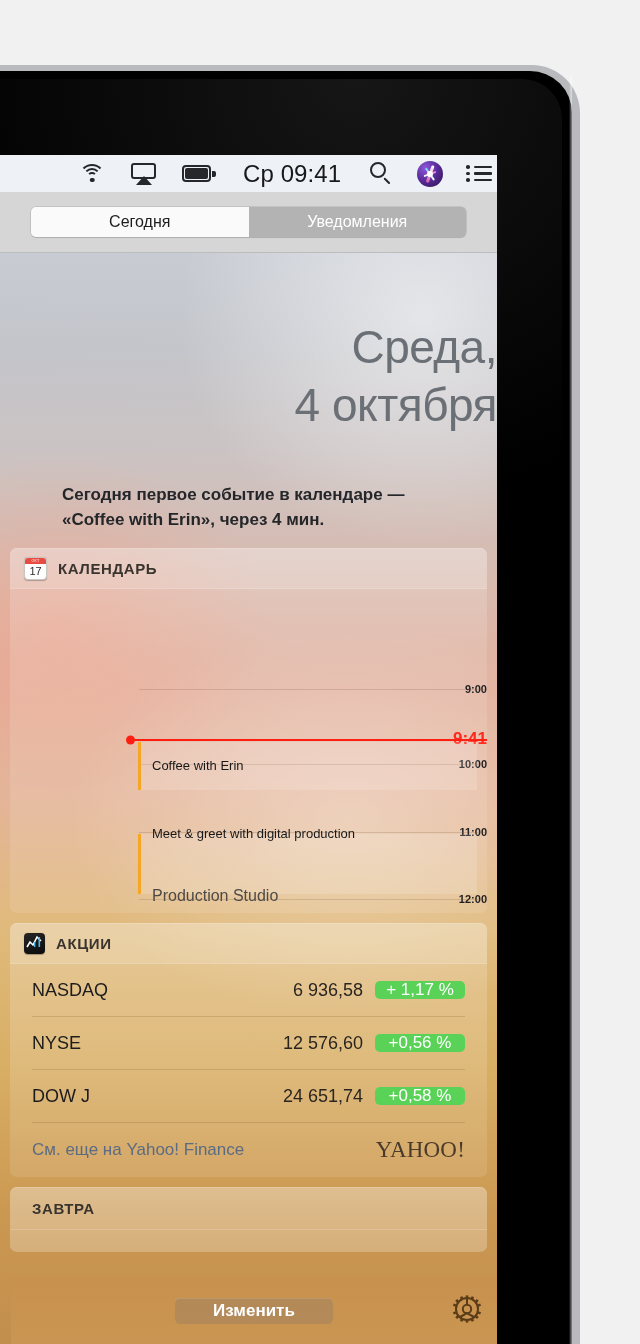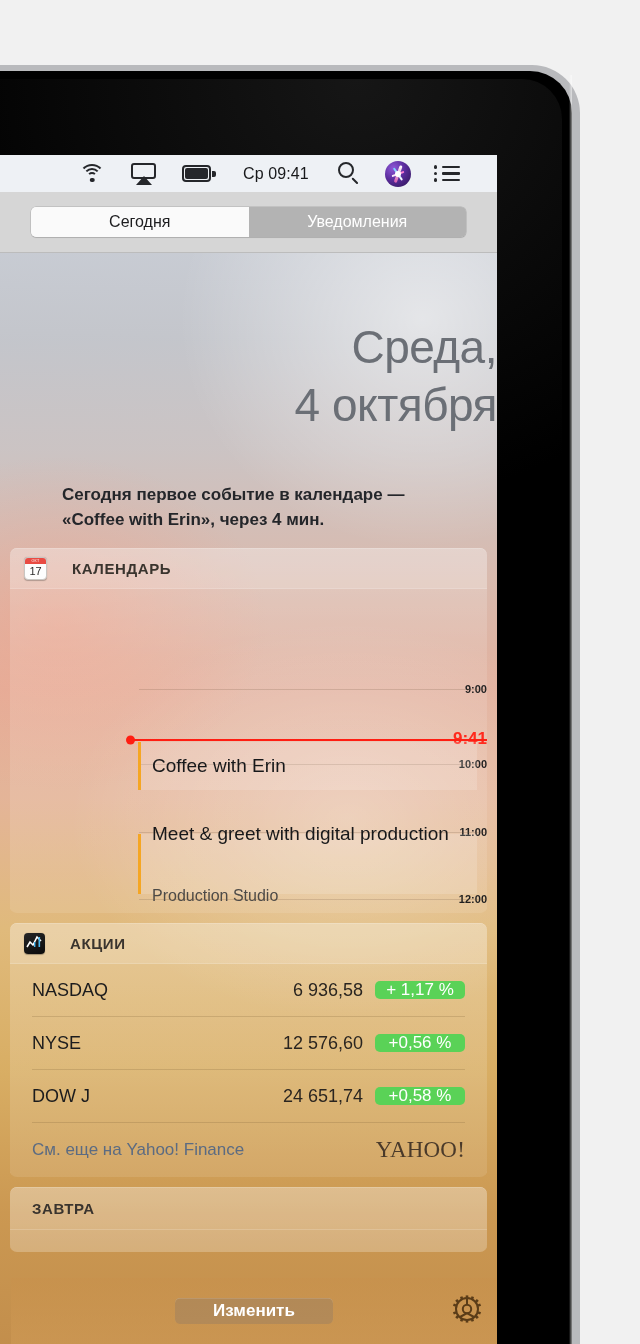--- a/index.html
+++ b/index.html
@@ -53,21 +53,21 @@
     height: 37px;
     background: #eef1f5;
     display: flex; align-items: center;
     padding-left: 78px;
     gap: 0px;
     box-sizing: border-box;
   }
   .mb-item { display: flex; align-items: center; justify-content: center; height: 37px; }
   .mb-gap { width: 23px; }
   .mb-clock {
-    font-size: 16px; color: #18191b; letter-spacing: 0.1px;
+    font-size: 24px; color: #18191b; letter-spacing: 0.1px;
     padding: 0 4px; white-space: nowrap;
   }
 
   .ico-wifi { width: 28px; height: 20px; position: relative; }
   .ico-wifi i {
     position: absolute; left: 50%; border: 2.6px solid #25272b;
     border-bottom-color: transparent; border-left-color: transparent; border-right-color: transparent;
     border-radius: 50%; transform: translateX(-50%);
   }
   .ico-wifi i.a { width: 22px; height: 22px; top: 0px; }
@@ -189,21 +189,21 @@
 
   
   .widget {
     position: relative;
     margin: 0 10px 0 10px;
     border-radius: 7px;
     overflow: hidden;
     box-shadow: 0 0.5px 0 rgba(255,255,255,0.35) inset;
   }
   .widget-head {
-    height: 40px; display: flex; align-items: center; gap: 25px;
+    height: 40px; display: flex; align-items: center; gap: 11px;
     padding-left: 14px;
     background: rgba(255,255,255,0.16);
     border-bottom: 1px solid rgba(255,255,255,0.16);
   }
   .widget-title {
     font-size: 15px; font-weight: bold; letter-spacing: 0.6px; color: #3a342e;
   }
   .widget-body { position: relative; }
 
   
@@ -244,21 +244,21 @@
     position: absolute; right: 0; width: 120px; text-align: right; transform: translateY(-50%);
     font-size: 17px; font-weight: bold; color: #ff2a1d;
   }
   .event {
     position: absolute; left: 128px; right: 10px;
     background: rgba(255,255,255,0.16);
     border-left: 3.5px solid #f5a623;
     padding: 0 0 0 11px; box-sizing: border-box;
     display: flex; flex-direction: column; justify-content: center;
   }
-  .event .etitle { font-size: 19px; color: #17181a; line-height: 22px; }
+  .event .etitle { font-size: 13px; color: #17181a; line-height: 22px; }
   .event .eloc { font-size: 16px; color: #4d4a47; line-height: 21px; }
 
   
   .stocks-widget { margin-top: 10px;
     background: linear-gradient(180deg, rgba(255,255,255,0.20) 0%, rgba(255,255,255,0.10) 100%);
   }
   .stock-row {
     height: 52px; display: flex; align-items: center;
     margin: 0 22px; border-bottom: 1px solid rgba(120,90,50,0.22);
   }

